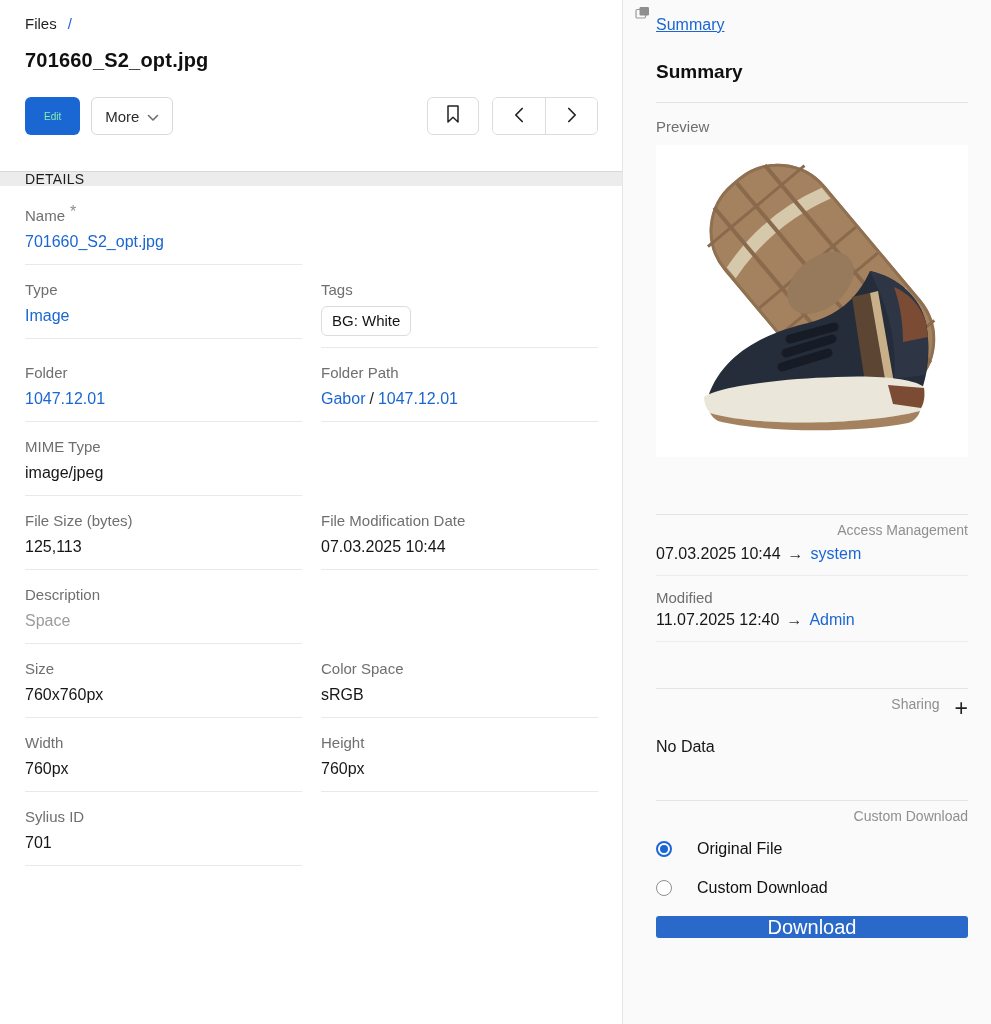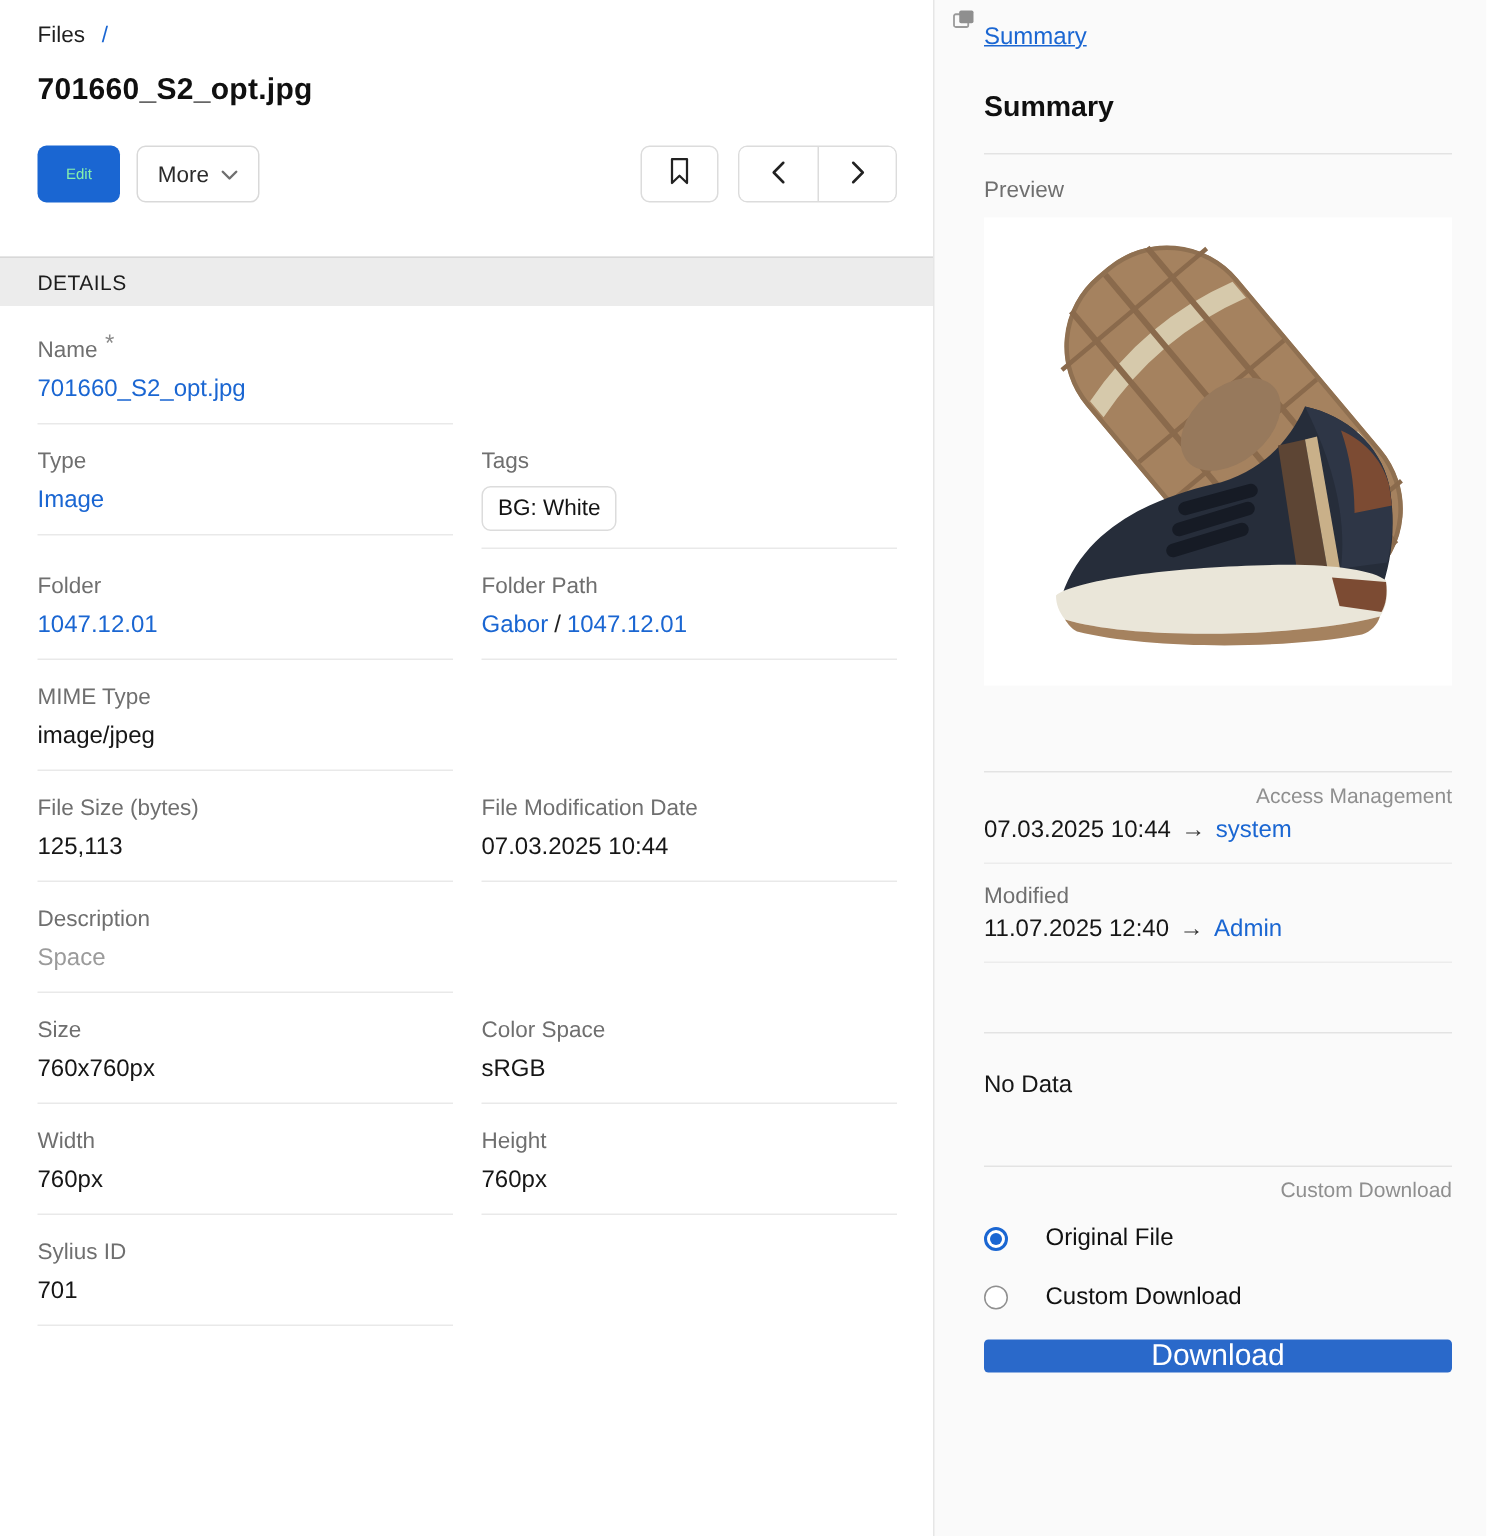--- a/index.html
+++ b/index.html
@@ -16,21 +16,21 @@
   .toolbar { margin-top:25px; display:flex; align-items:center; }
   .btn { font-family:inherit; cursor:pointer; }
   .btn-edit { height:38px; padding:0 19px; background:#1a66d2; color:#86efac; border:none; border-radius:6px; font-size:10px; }
   .btn-more { margin-left:11px; height:38px; padding:0 13px; background:#fff; border:1px solid #d9d9d9; border-radius:6px; font-size:15px; color:#2b2b2b; display:flex; align-items:center; gap:8px; }
   .toolbar .spacer { flex:1; }
   .icon-btn { width:52px; height:38px; background:#fff; border:1px solid #dcdcdc; border-radius:6px; display:flex; align-items:center; justify-content:center; cursor:pointer; }
   .nav-group { margin-left:13px; display:flex; border:1px solid #dcdcdc; border-radius:6px; overflow:hidden; background:#fff; }
   .nav-group .nav-btn { width:52px; height:36px; border:none; background:#fff; display:flex; align-items:center; justify-content:center; cursor:pointer; }
   .nav-group .nav-btn + .nav-btn { border-left:1px solid #dcdcdc; }
 
-  .details-bar { margin-top:36px; height:33px; background:#ececec; border-top:1px solid #d8d8d8; display:flex; align-items:center; padding:0 25px; font-size:14px; color:#1c1c1c; letter-spacing:0.3px; }
+  .details-bar { margin-top:36px; height:15px; background:#ececec; border-top:1px solid #d8d8d8; display:flex; align-items:center; padding:0 25px; font-size:14px; color:#1c1c1c; letter-spacing:0.3px; }
 
   .fields { padding:20px 24px 30px 25px; display:grid; grid-template-columns:1fr 1fr; column-gap:19px; align-items:start; }
   .field { padding-bottom:11px; border-bottom:1px solid #e9e9e9; margin-bottom:15px; min-height:58px; }
   .field-spacer { border:none; }
   .f-label { font-size:15px; color:#6f6f6f; line-height:20px; }
   .f-value { margin-top:5px; font-size:16px; line-height:22px; color:#161616; }
   .link { color:#1a66d2; text-decoration:none; cursor:pointer; }
   .muted { color:#9b9b9b; }
   .req { color:#8b8b8b; font-size:16px; margin-left:5px; position:relative; top:-4px; }
   .chip { display:inline-block; border:1px solid #dcdcdc; border-radius:6px; background:#fff; padding:3px 10px; font-size:15px; color:#141414; margin-top:1px; }
@@ -248,20 +248,24 @@
       </div>
     </div>
     <div class="meta">
       <div class="m-label">Modified</div>
       <div class="m-value">
         <span>11.07.2025 12:40</span><span class="arrow">→</span><span class="link">Admin</span>
       </div>
     </div>
 
     <hr class="hdiv div3">
+    <div class="sharing-row">
+      <span class="cap-text">Sharing</span>
+      <span class="plus">+</span>
+    </div>
     <div class="no-data">No Data</div>
 
     <hr class="hdiv div4">
     <div class="caption">Custom Download</div>
 
     <div class="radio-row">
       <span class="radio on"></span>
       <span>Original File</span>
     </div>
     <div class="radio-row">

